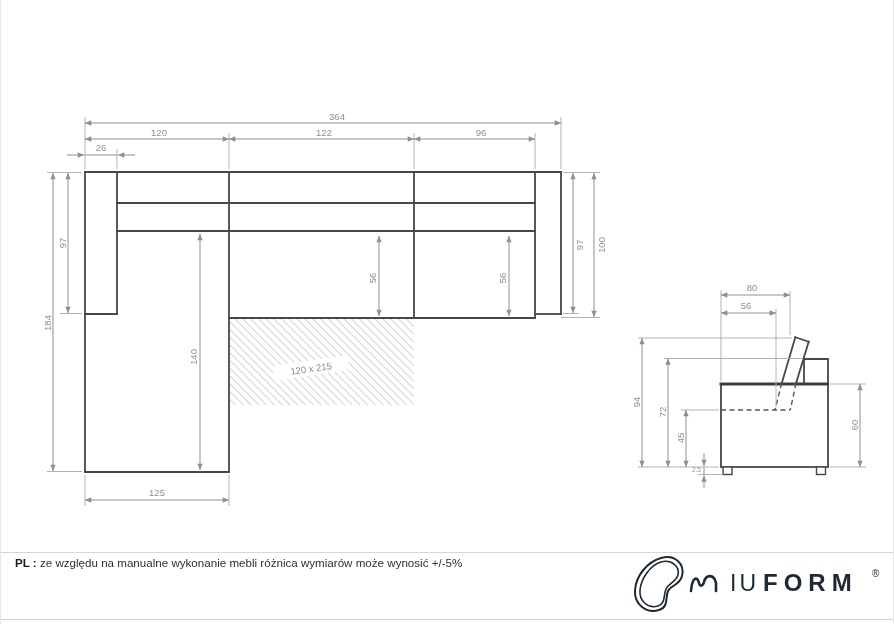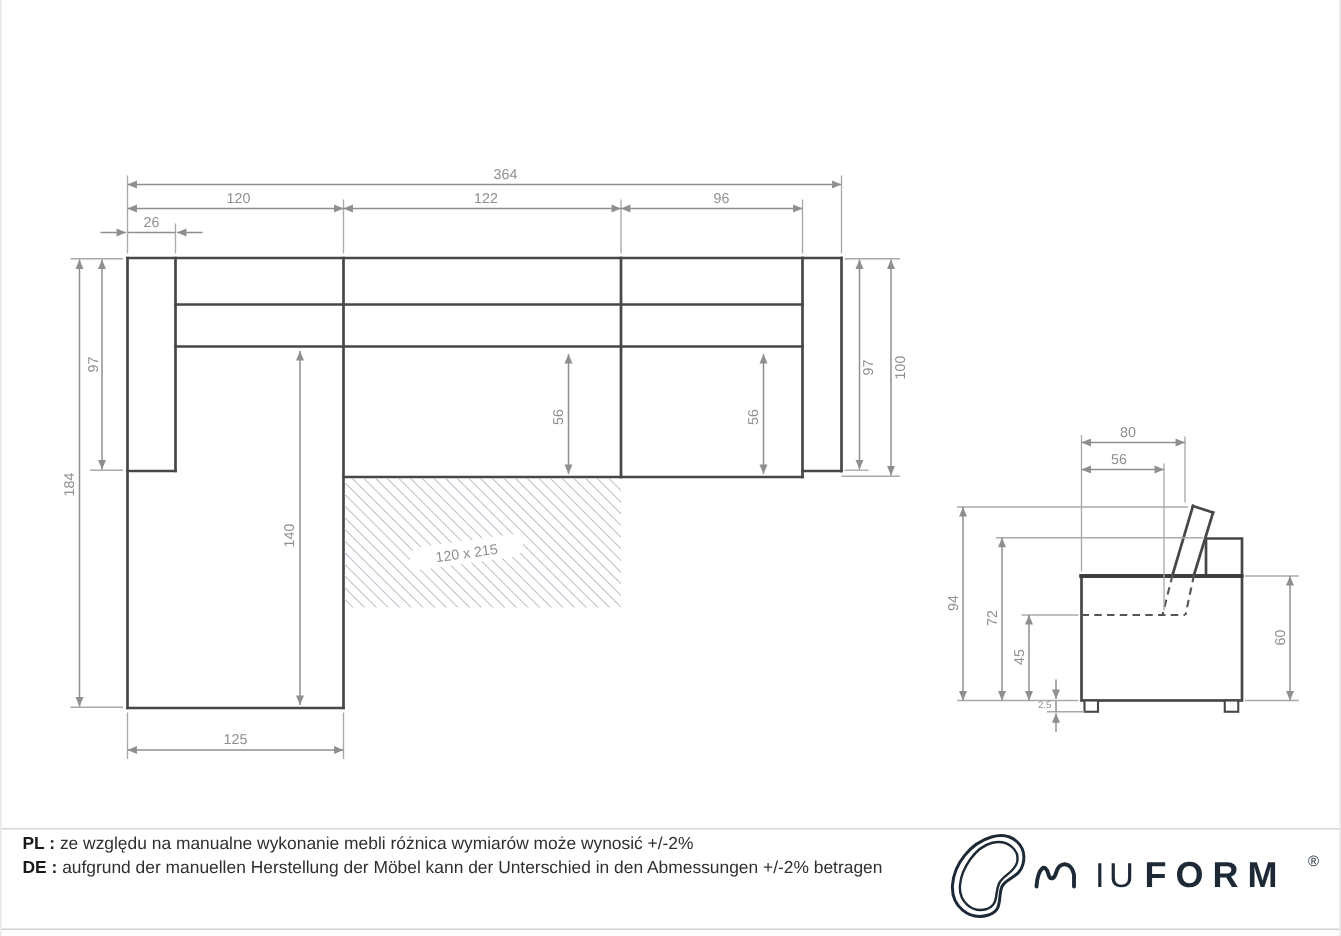--- a/index.html
+++ b/index.html
@@ -172,22 +172,21 @@
       <text class="dimtxt-sm" x="700" y="472">2.5</text>
 
       <line class="dim" x1="859" y1="384" x2="859" y2="467" marker-start="url(#ae)" marker-end="url(#ae)"></line>
       <text class="dimtxt" transform="rotate(-90 853 425)" x="853" y="425" dominant-baseline="central">60</text>
     </g>
   </svg>
 
   <div class="rule-top"></div>
 
   <div class="notes">
-    <div class="note-row"><b>PL :</b> <span>ze względu na manualne wykonanie mebli różnica wymiarów może wynosić +/-2%</span></div>
-    <div class="note-row"><b>DE :</b> <span>aufgrund der manuellen Herstellung der Möbel kann der Unterschied in den Abmessungen +/-2% betragen</span></div>
+    <div class="note-row"><b>PL :</b> <span>ze względu na manualne wykonanie mebli różnica wymiarów może wynosić +/-5%</span></div>
   </div>
 
   <svg class="logo-svg" width="262" height="66" viewBox="0 0 262 66">
     <g stroke="#1d2935" fill="none" stroke-linejoin="round">
       <path stroke-width="2" d="M 35 6 C 49 2 59 12 56 24 C 54 33 45 33 42 39 C 39 46 43 55 33 58 C 20 62 8 52 9 38 C 10 24 21 10 35 6 Z"></path>
       <path stroke-width="1.6" d="M 35 10 C 46 7 54 15 52 23 C 50 30 43 31 40 37 C 37 44 40 51 32 54 C 22 57 13 49 14 38 C 15 27 24 13 35 10 Z"></path>
     </g>
     <path d="M 65 39 C 66 26 71 23 73 31 C 74 35 77 34 78 30 C 80 22 88 22 90 31 L 90 39" stroke="#1d2935" stroke-width="2.6" fill="none" stroke-linecap="round" stroke-linejoin="round"></path>
     <text class="logo-light" x="104" y="39">IU</text>
     <text class="logo-bold" x="137" y="39">FORM</text>

